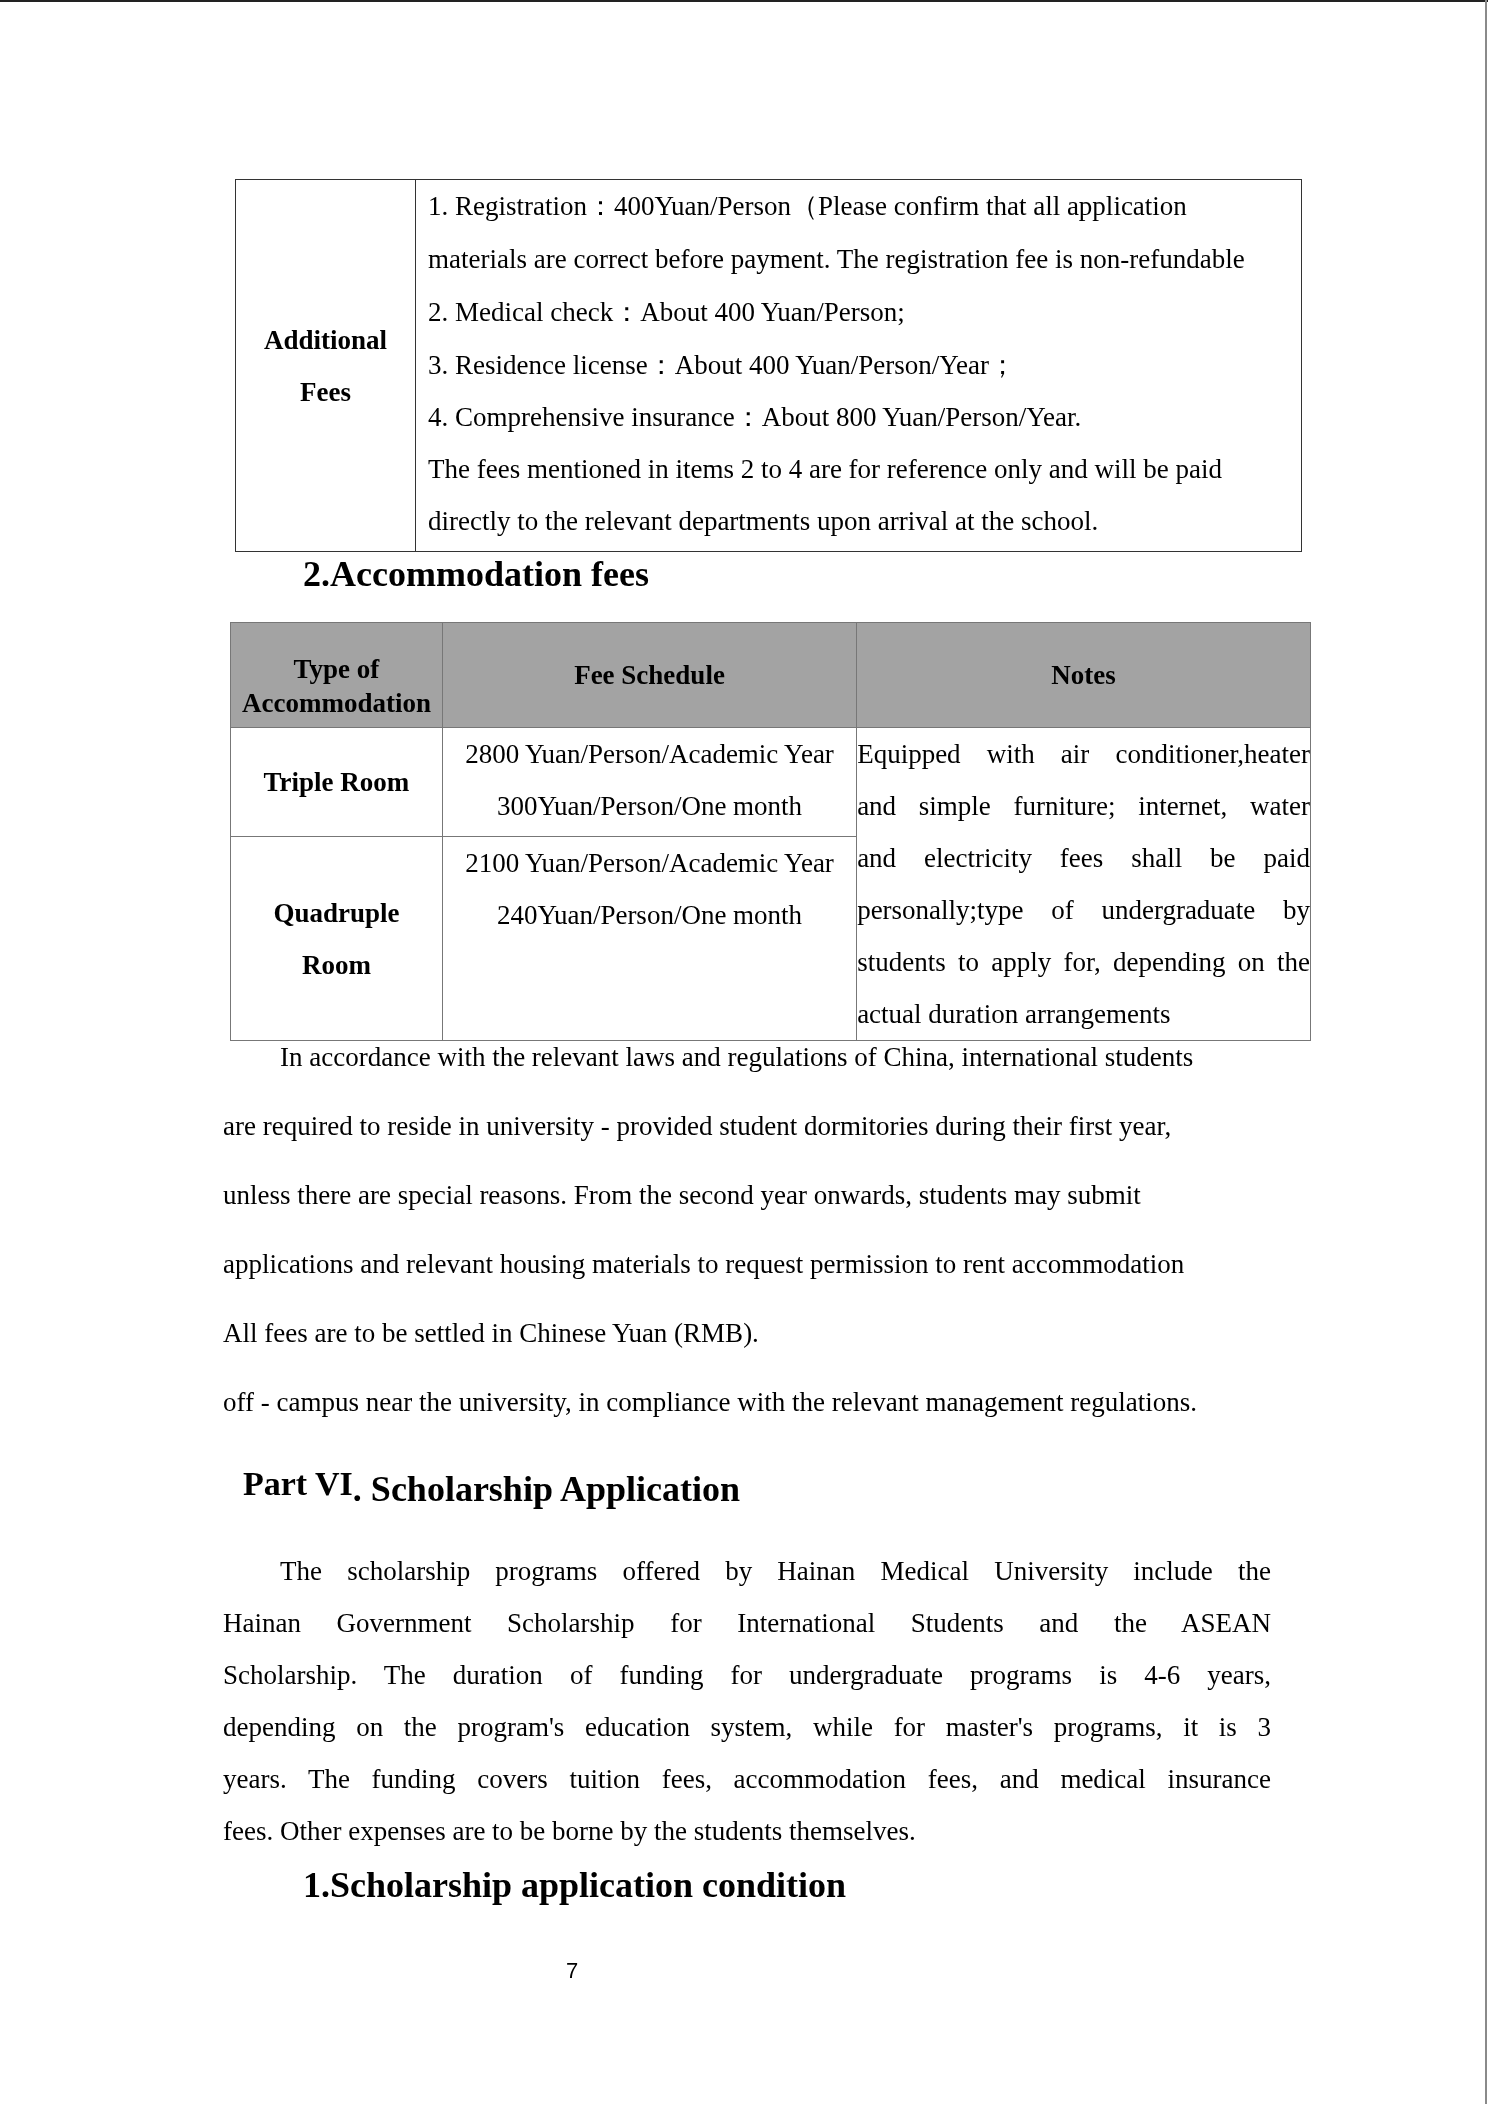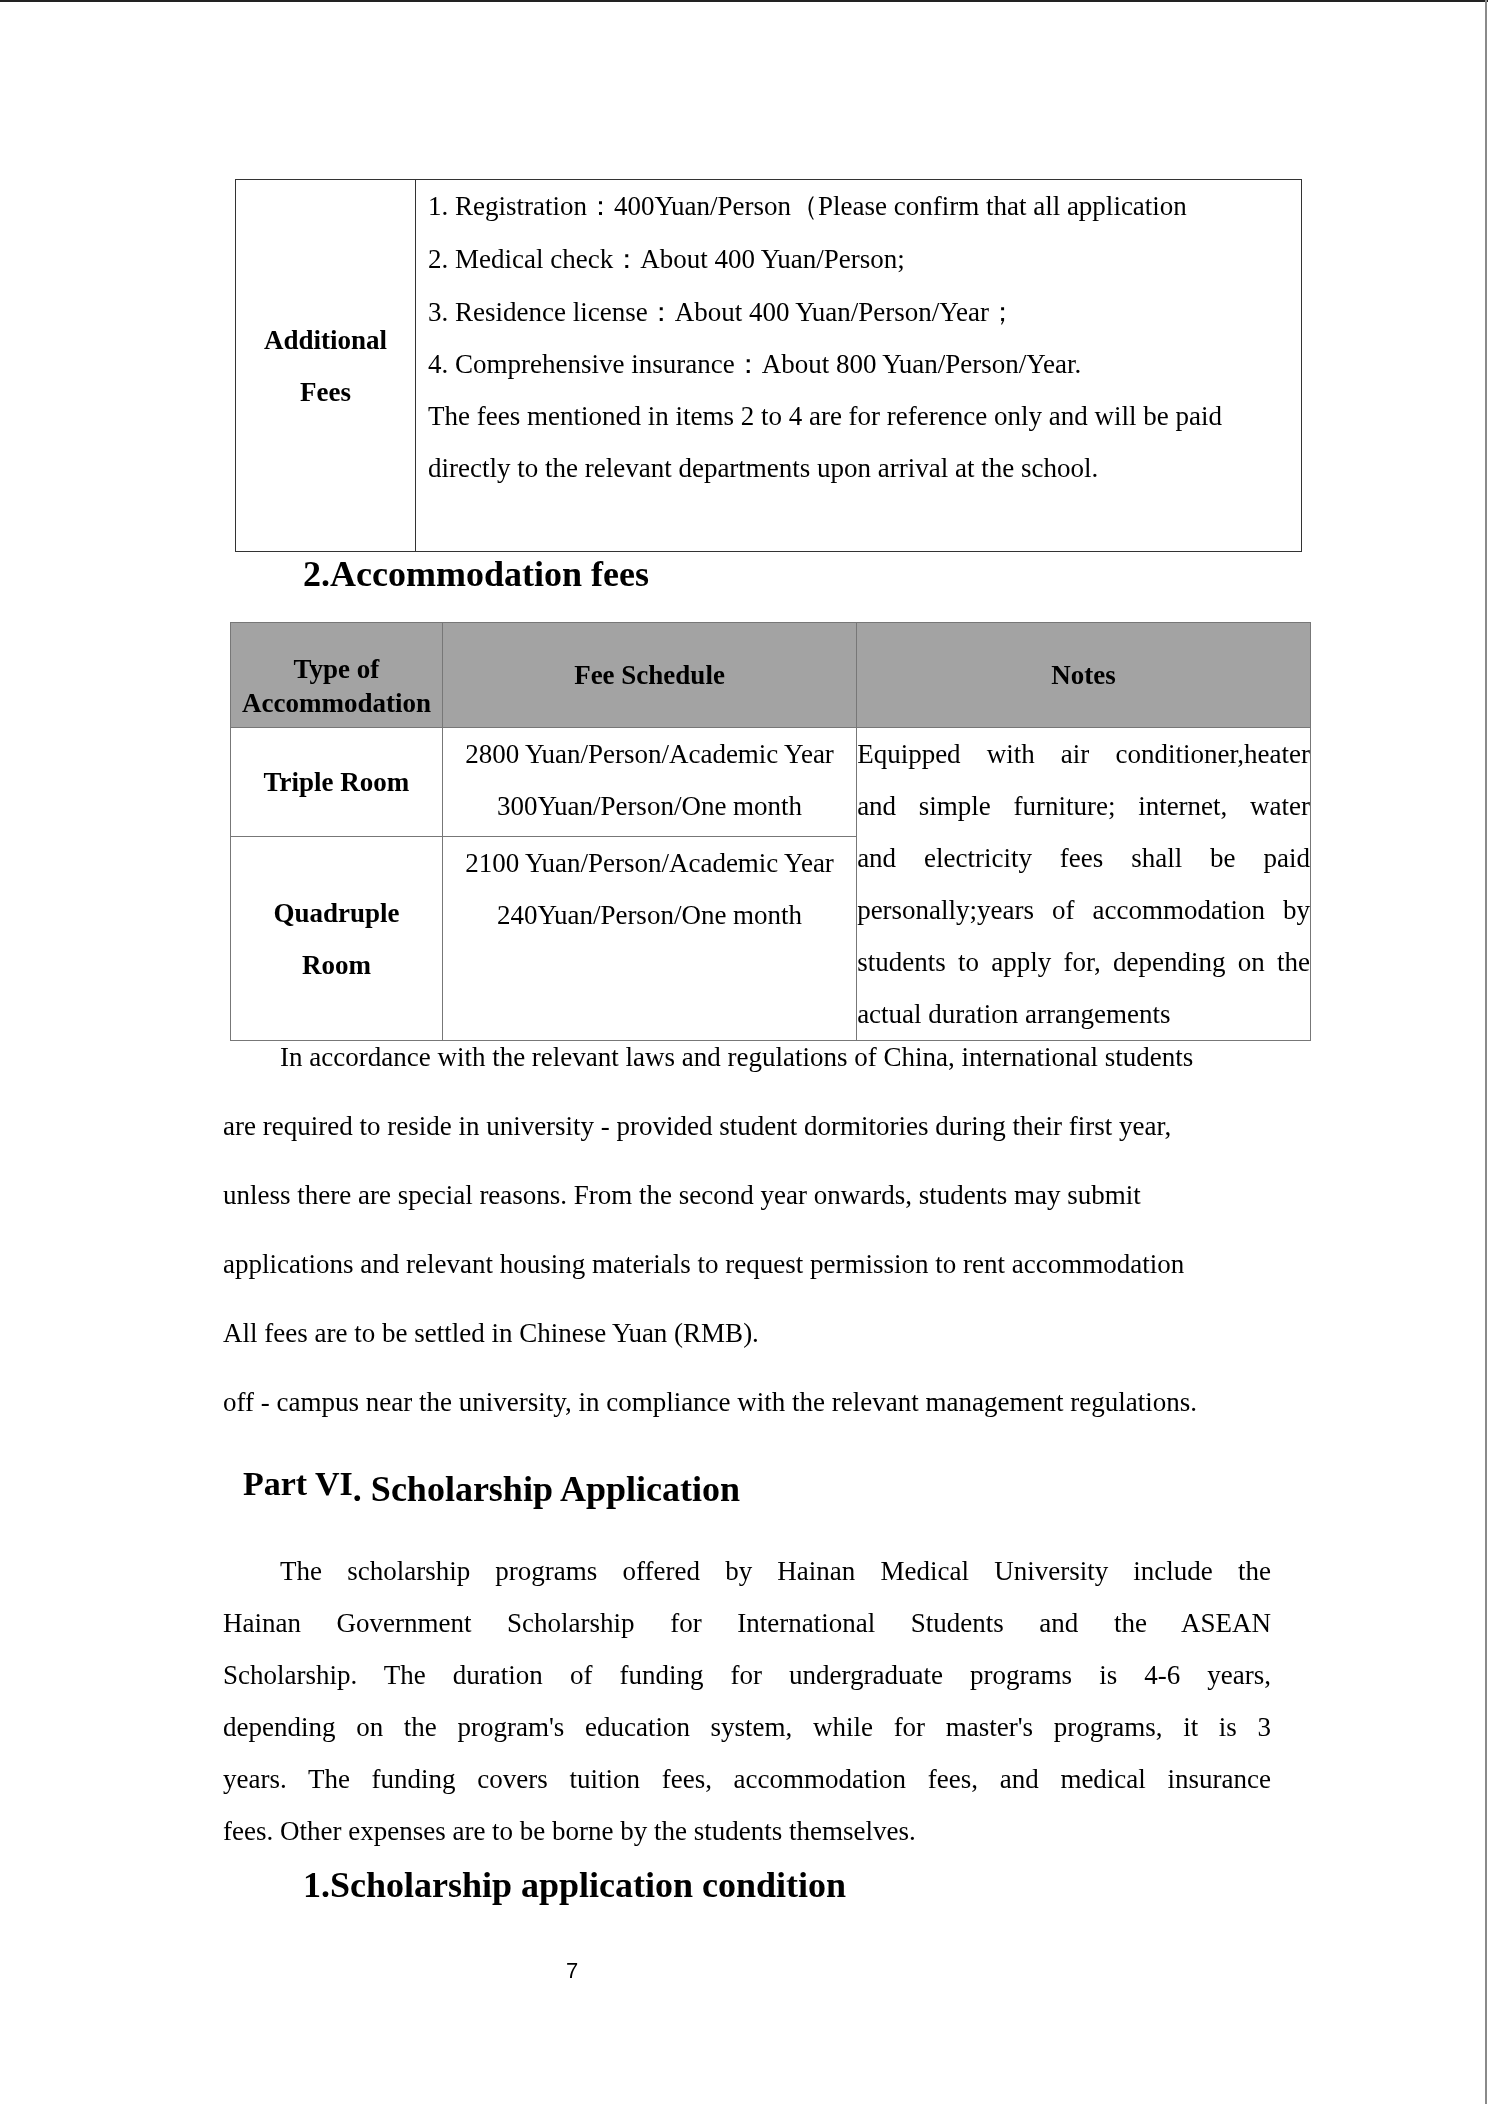--- a/index.html
+++ b/index.html
@@ -61,20 +61,21 @@
 <div class="top-border"></div>
 <div class="right-border"></div>
 
 <div class="fees-table">
   <div class="fees-label">
     <span>Additional</span>
     <span>Fees</span>
   </div>
   <div class="fees-content">
     <div class="line">1. Registration：400Yuan/Person（Please confirm that all application</div>
+    <div class="line">materials are correct before payment. The registration fee is non-refundable</div>
     <div class="line">2. Medical check：About 400 Yuan/Person;</div>
     <div class="line">3. Residence license：About 400 Yuan/Person/Year；</div>
     <div class="line tight">4. Comprehensive insurance：About 800 Yuan/Person/Year.</div>
     <div class="line tight">The fees mentioned in items 2 to 4 are for reference only and will be paid</div>
     <div class="line tight">directly to the relevant departments upon arrival at the school.</div>
   </div>
 </div>
 
 <div class="h2" style="left:303px; top:553px;">2.Accommodation fees</div>
 
@@ -96,21 +97,21 @@
   <tr style="height:108px;">
     <td class="room-cell">Triple Room</td>
     <td class="fee-cell">
       <div>2800 Yuan/Person/Academic Year</div>
       <div>300Yuan/Person/One month</div>
     </td>
     <td class="notes-cell" rowspan="2">
       <span class="nl">Equipped with air conditioner,heater</span>
       <span class="nl">and simple furniture; internet, water</span>
       <span class="nl">and electricity fees shall be paid</span>
-      <span class="nl">personally;years of accommodation by</span>
+      <span class="nl">personally;type of undergraduate by</span>
       <span class="nl">students to apply for, depending on the</span>
       <span class="nl last">actual duration arrangements</span>
     </td>
   </tr>
   <tr style="height:202px;">
     <td class="room-cell">
       <div>Quadruple</div>
       <div>Room</div>
     </td>
     <td class="fee-cell">

